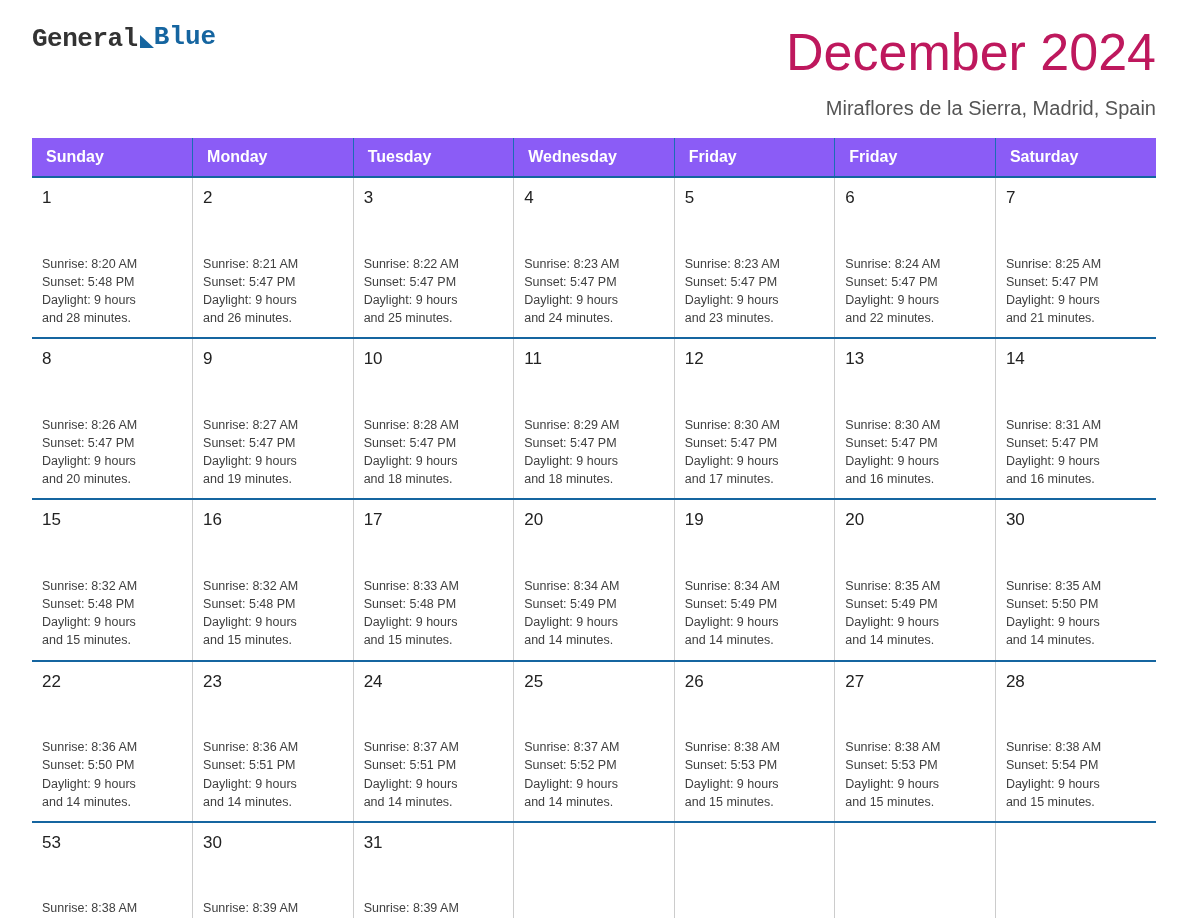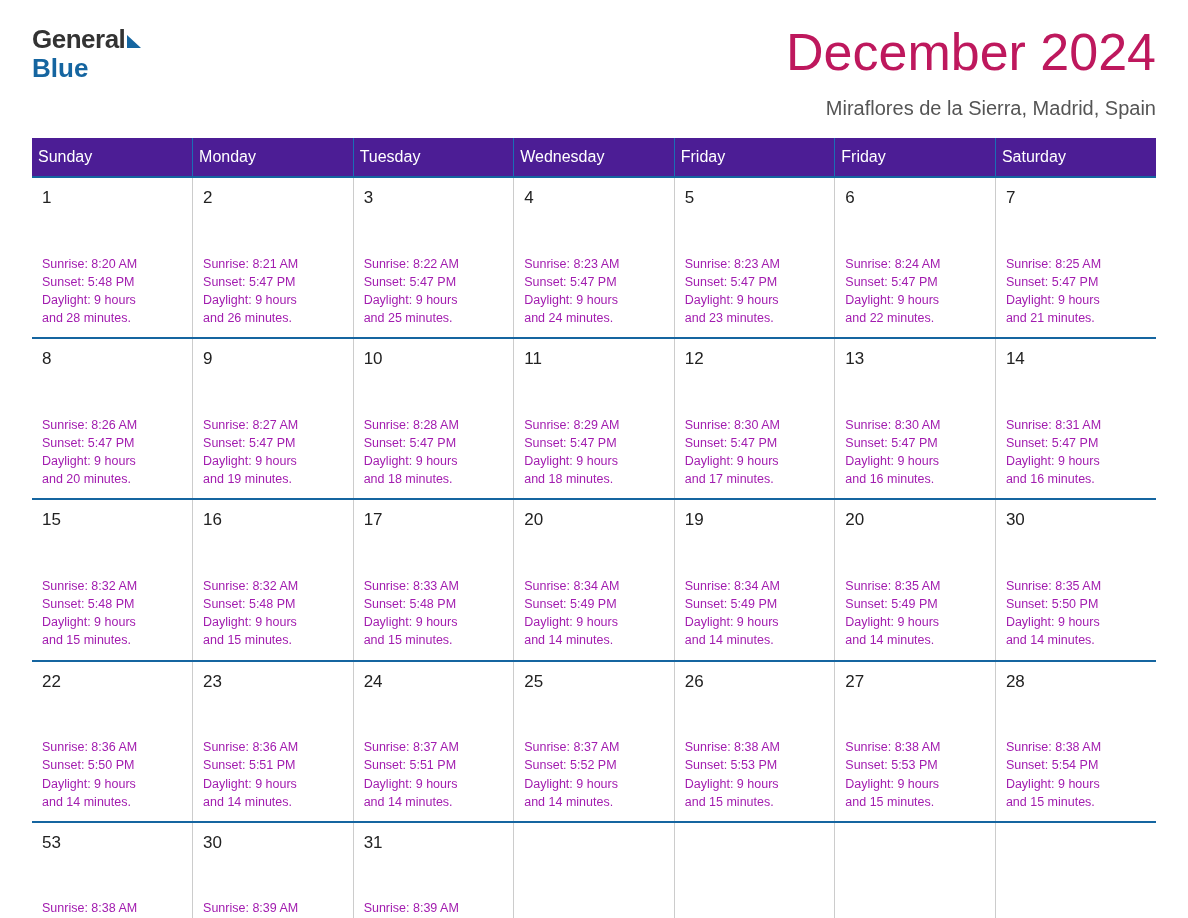--- a/index.html
+++ b/index.html
@@ -11,22 +11,23 @@
       min-height: 918px;
     }
     .header {
       display: flex;
       align-items: flex-start;
       justify-content: space-between;
       margin-bottom: 18px;
     }
     .logo {
       display: flex;
-      flex-direction: column;
+      flex-direction: row;
       align-items: flex-start;
+      font-family: Liberation Mono, monospace;
     }
     .logo-top {
       display: flex;
       align-items: center;
       gap: 0px;
     }
     .logo-general {
       font-size: 26px;
       font-weight: bold;
       color: #333;
@@ -60,25 +61,25 @@
       font-size: 20px;
       color: #555;
       margin-top: 16px;
     }
     table {
       width: 100%;
       border-collapse: collapse;
       table-layout: fixed;
     }
     thead tr th {
-      background-color: #4c1d95;
+      background-color: #8b5cf6;
       color: #fff;
       font-size: 16px;
-      font-weight: normal;
-      padding: 10px 6px;
+      font-weight: bold;
+      padding: 10px 14px;
       text-align: left;
       border-right: 1px solid #1a6db5;
     }
     thead tr th:last-child {
       border-right: none;
     }
     tbody tr td {
       vertical-align: top;
       padding: 8px 10px 10px 10px;
       font-size: 13px;
@@ -92,21 +93,21 @@
       border-right: none;
     }
     .day-number {
       font-size: 17px;
       font-weight: normal;
       color: #222;
       margin-bottom: 3px;
     }
     .day-info {
       font-size: 12.5px;
-      color: #a21caf;
+      color: #404040;
       margin-top: 44px;
     }
     .empty-cell {
       background: #fff;
     }
   </style>
 </head>
 <body>
 
 <div class="header">

